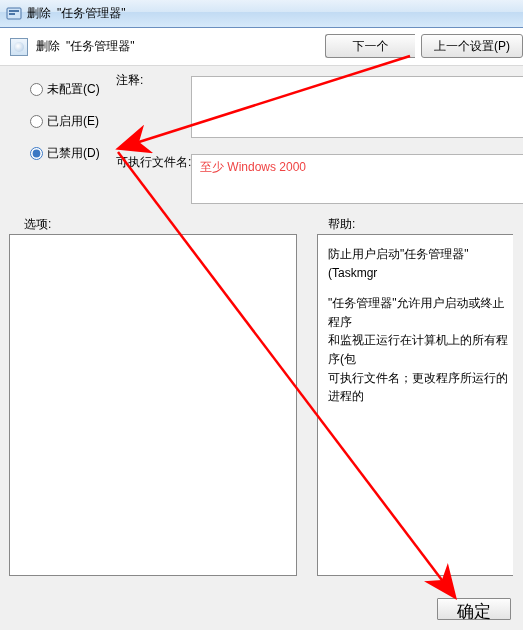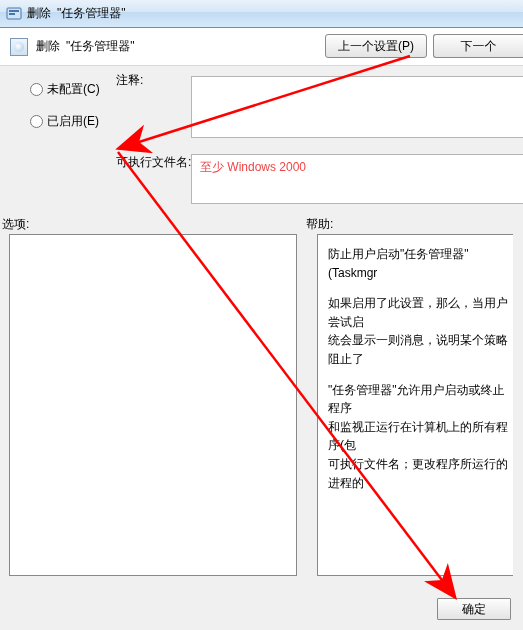--- a/index.html
+++ b/index.html
@@ -101,21 +101,21 @@
     left: 175px; top: 88px;
     width: 348px; height: 50px;
     background: #fff;
     border: 1px solid #b6b6b6;
     border-right: none;
     padding: 4px 8px;
     color: #ef4444;
   }
   .section-labels {
     position: absolute;
-    top: 216px; left: 0; right: 0;
+    top: 216px; left: 22px; right: 0;
     display: flex;
   }
   .section-labels .opt { width: 300px; padding-left:2px;}
   .section-labels .hlp { padding-left: 6px; }
   .panels {
     position: absolute;
     top: 234px; left: 9px;
     display: flex;
     gap: 20px;
   }
@@ -137,21 +137,21 @@
   .ok-btn-wrap {
     position: absolute;
     bottom: 10px; right: 12px;
   }
   .ok-btn {
     height: 22px;
     width: 74px;
     background: linear-gradient(#fdfdfd,#e4e4e4);
     border: 1px solid #8a8a8a;
     border-radius: 1px;
-    font-size: 12px;
+    font-size: 17px;
     cursor: pointer;
   }
   
   svg.overlay {
     position: absolute; left:0; top:0;
     width: 523px; height: 630px;
     pointer-events: none;
   }
 </style>
 </head>
@@ -165,56 +165,58 @@
         <rect x="3" y="7" width="6" height="2" fill="#4a75a8"></rect>
       </svg>
   </span>
   <span>删除 "任务管理器"</span>
 </div>
 
 <div class="header-strip">
   <span class="header-icon"></span>
   <span>删除 "任务管理器"</span>
   <div class="top-buttons">
+    <button class="win-btn cut">下一个</button>
     <button class="win-btn">上一个设置(P)</button>
-    <button class="win-btn cut">下一个</button>
   </div>
 </div>
 
 <div class="body-area">
 
   <label class="radio-row">
     <input type="radio" name="st" style="">
     <span>未配置(C)</span>
   </label>
   <label class="radio-row" style="margin-top:6px">
     <input type="radio" name="st" style="">
     <span>已启用(E)</span>
   </label>
+  <label class="radio-row" style="margin-top:6px">
+    <input type="radio" name="st" checked="" style="">
+    <span>已禁用(D)</span>
+  </label>
 
   <span class="label-col comment-label">注释:</span>
   <div class="comment-box"></div>
 
   <span class="label-col platform-label">可执行文件名:</span>
   <div class="platform-box">
     <span>至少 Windows 2000</span>
   </div>
 </div>
 
 <div class="section-labels">
   <span class="opt">选项:</span>
   <span class="hlp">帮助:</span>
 </div>
 
 <div class="panels">
   <div class="panel"></div>
   <div class="panel help">
     <p>防止用户启动"任务管理器"(Taskmgr</p>
-    <p>如果启用了此设置，那么，当用户尝试启
-统会显示一则消息，说明某个策略阻止了</p>
     <p>"任务管理器"允许用户启动或终止程序
 和监视正运行在计算机上的所有程序(包
 可执行文件名；更改程序所运行的进程的</p>
   </div>
 </div>
 
 <div class="ok-btn-wrap">
   <button class="ok-btn">确定</button>
 </div>
 

